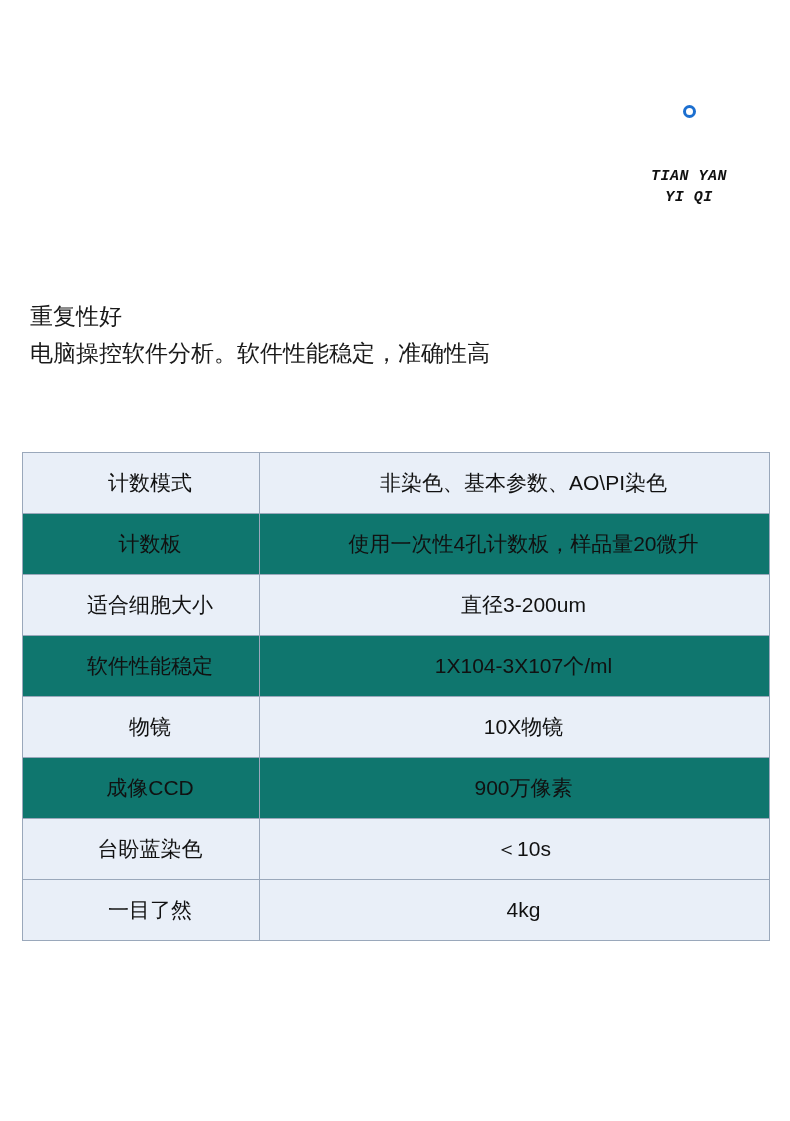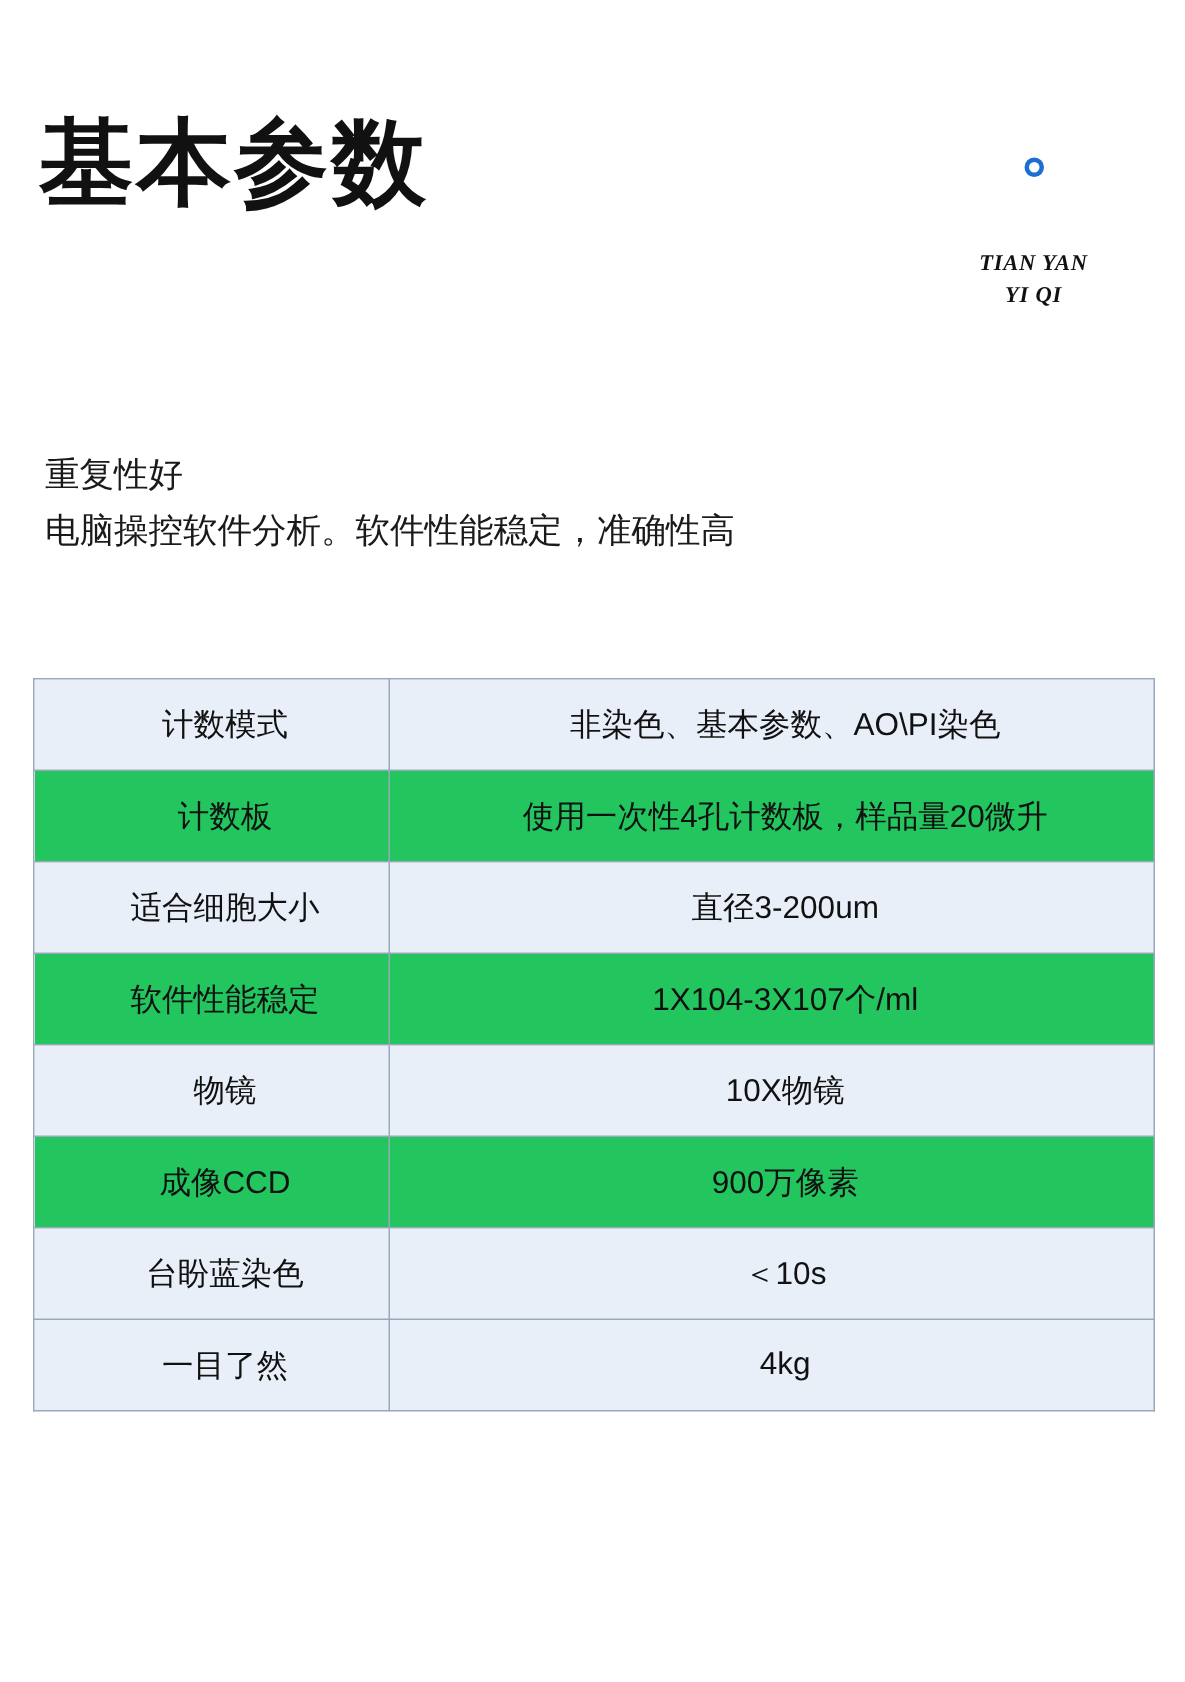--- a/index.html
+++ b/index.html
@@ -59,21 +59,21 @@
   .brand-mark {
     width: 13px;
     height: 13px;
     border: 3px solid #1c6fd0;
     border-radius: 50%;
     margin: 0 auto 48px auto;
     box-sizing: border-box;
   }
 
   .brand-name {
-    font-family: Liberation Serif, serif;
+    font-family: Liberation Mono, monospace;
     font-weight: bold;
     font-style: italic;
     font-size: 15px;
     line-height: 21px;
     color: #111111;
     letter-spacing: 0.5px;
   }
 
   
   .subtitle {
@@ -114,32 +114,31 @@
 
   .spec-table td.label {
     width: 218px;
   }
 
   .spec-table tr.shade td {
     background: #e9eff8;
   }
 
   .spec-table tr.plain td {
-    background: #22c55e;
+    background: #0f766e;
   }
 </style>
 </head>
 <body>
 
 <div class="page">
 
   <div class="header">
 
     <div class="title-block">
-      <div class="title-line">基本参数</div>
     </div>
 
     <div class="brand-block">
       <div class="brand-mark"></div>
       <div class="brand-name">TIAN YAN</div>
       <div class="brand-name">YI QI</div>
     </div>
 
   </div>
 

